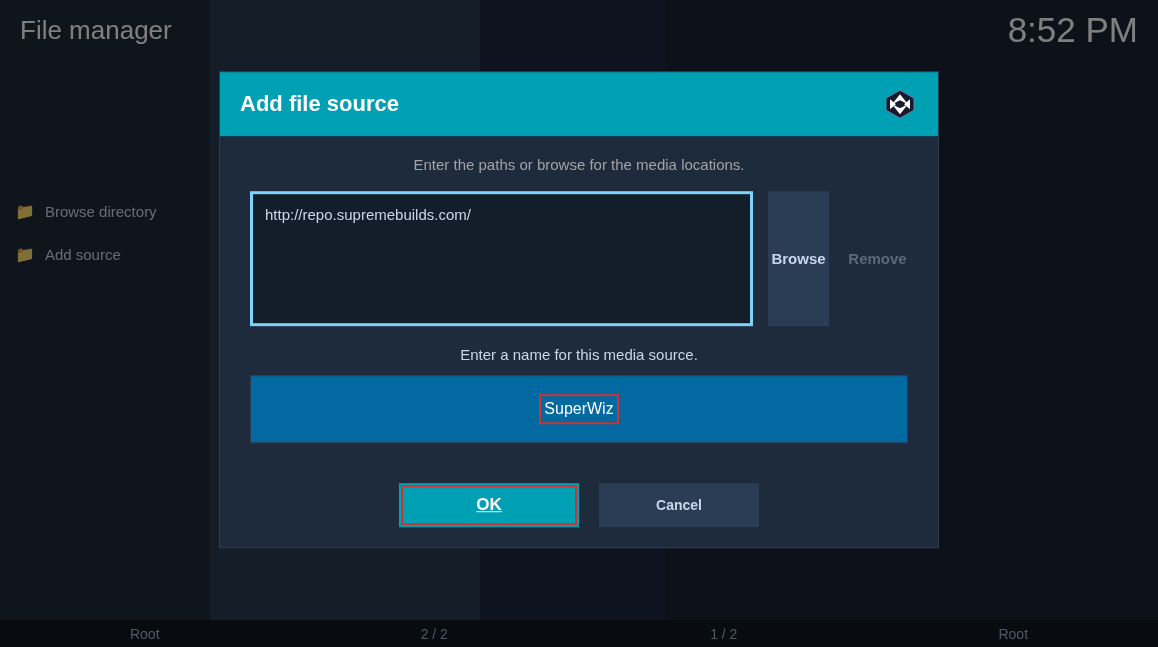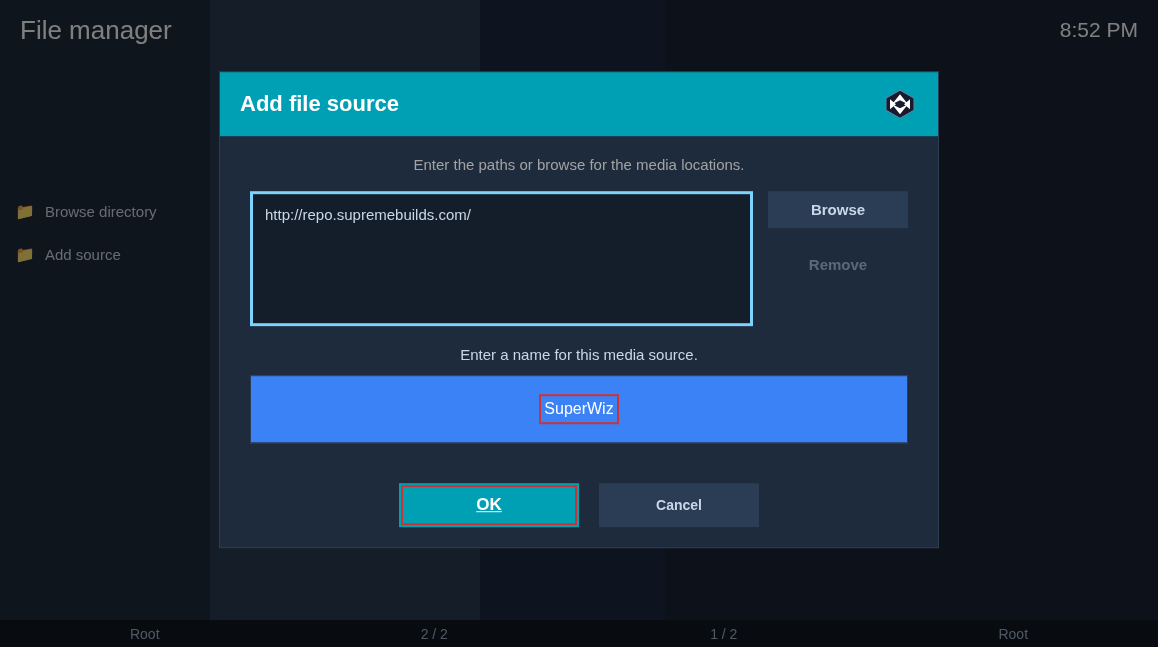--- a/index.html
+++ b/index.html
@@ -56,21 +56,21 @@
       gap: 44px;
     }
 
     .header-title {
       font-size: 26px;
       font-weight: normal;
       color: #ffffff;
     }
 
     .header-time {
-      font-size: 21px;
+      font-size: 35px;
       font-weight: normal;
       color: #ffffff;
     }
 
     
     .sidebar {
       position: absolute;
       left: 0; top: 60px;
       width: 210px;
       height: calc(100% - 80px);
@@ -178,21 +178,21 @@
       font-size: 15px;
       color: #c8d8e8;
     }
 
     .path-entry {
       padding: 4px 2px;
     }
 
     .button-col {
       display: flex;
-      flex-direction: column;
+      flex-direction: row;
       gap: 18px;
       width: 140px;
     }
 
     .btn {
       padding: 10px 0;
       text-align: center;
       font-size: 15px;
       font-weight: bold;
       cursor: pointer;
@@ -221,21 +221,21 @@
       font-size: 15px;
       margin-bottom: 12px;
     }
 
     .name-input-wrapper {
       position: relative;
     }
 
     .name-input {
       width: 100%;
-      background-color: #3b82f6;
+      background-color: #0369a1;
       border: 1px solid #2a3d55;
       color: #ffffff;
       font-size: 16px;
       padding: 24px 15px;
       text-align: center;
       outline: none;
     }
 
     .name-input-highlight {
       position: absolute;

